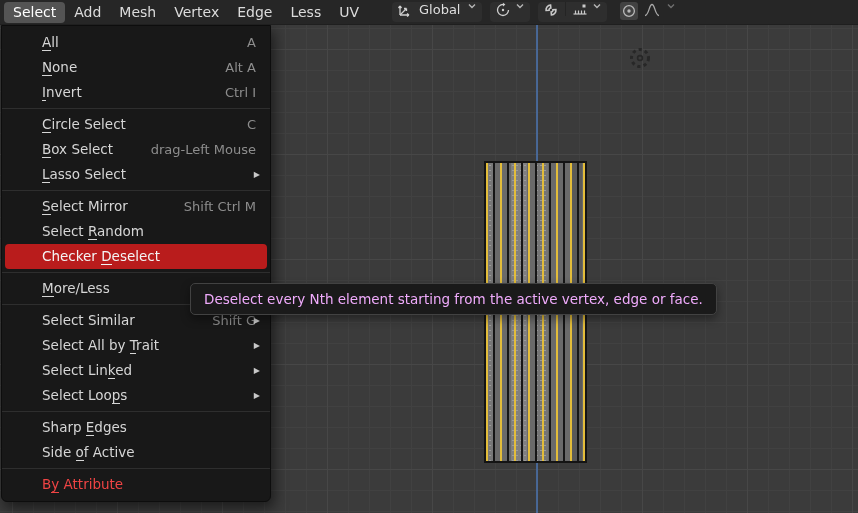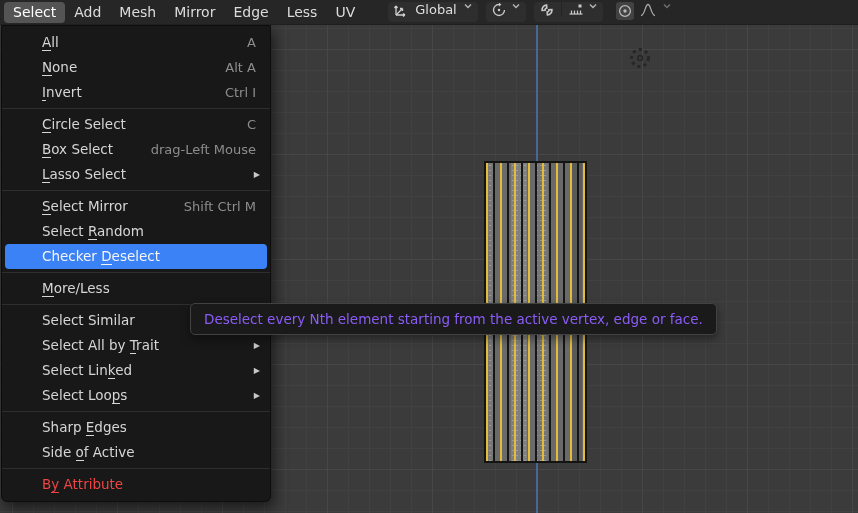--- a/index.html
+++ b/index.html
@@ -43,31 +43,31 @@
   .menu { position:absolute; left:1px; top:25px; width:270px; background:#181818;
           border:1px solid #0d0d0d; border-radius:0 0 6px 6px; padding:4px 0;
           box-shadow:3px 6px 14px rgba(0,0,0,.55); z-index:40; }
   .mitem { position:relative; height:25px; line-height:25px; margin:0 3px;
            padding:0 11px 0 37px; border-radius:4px; font-size:13.5px;
            color:#d6d6d6; display:flex; align-items:flex-end; cursor:default; }
   .mitem .lab { flex:0 0 auto; }
   .mitem .sc { flex:1 1 auto; text-align:right; color:#8d8d8d; font-size:13px; }
   .mitem .arr { position:absolute; right:7px; top:0; line-height:25px;
                 font-size:8px; color:#c8c8c8; }
-  .mitem.hl { background:#3b82f6; color:#f4f4f4; }
+  .mitem.hl { background:#b91c1c; color:#f4f4f4; }
   .mitem.dis { color:#ef4444; }
   .acc { border-bottom:1px solid currentColor; padding-bottom:0px; }
   .sep { height:1px; margin:3px 0; background:#2e2e2e; }
 
   
   .tooltip { position:absolute; left:190px; top:283px; height:32px; z-index:50;
              background:#1a1a1a; border:1px solid #424242; border-radius:5px;
              display:flex; align-items:center; padding:0 13px;
-             color:#8b5cf6; font-size:13.5px; white-space:nowrap;
-             box-shadow:0 4px 10px rgba(0,0,0,.4);margin-top:20px; }
+             color:#f0abfc; font-size:13.5px; white-space:nowrap;
+             box-shadow:0 4px 10px rgba(0,0,0,.4); }
   svg { display:block; }
 </style>
 </head>
 <body>
 
 <div class="viewport">
   <div class="z-axis" style="left: 536px; background: rgb(74, 111, 165);"></div>
   <div class="mesh" style="left: 484px; top: 136px; width: 103px; height: 302px; background: rgb(106, 106, 106);">
       <div class="face" style="left: 2px; width: 5px; background: radial-gradient(circle, rgb(155, 155, 155) 0.8px, transparent 1px) 0% 0% / 4px 5px rgb(120, 120, 120);"></div>
       <div class="face" style="left: 25px; width: 16px; background: radial-gradient(circle, rgb(155, 155, 155) 0.8px, transparent 1px) 0% 0% / 4px 5px rgb(128, 128, 128);"></div>
@@ -93,21 +93,21 @@
     <circle cx="14" cy="14" r="8.5" fill="none" stroke="#272727" stroke-width="3" stroke-dasharray="3.2 3.2"></circle>
     <circle cx="14" cy="14" r="2.4" fill="none" stroke="#272727" stroke-width="1.6"></circle>
   </svg>
 </div>
 
 <div class="header">
   <div class="menubar">
       <div class="hmenu active">Select</div>
       <div class="hmenu">Add</div>
       <div class="hmenu">Mesh</div>
-      <div class="hmenu">Mirror</div>
+      <div class="hmenu">Vertex</div>
       <div class="hmenu">Edge</div>
       <div class="hmenu">Less</div>
       <div class="hmenu">UV</div>
     </div>
 
   <div class="widgets">
     <div class="wgroup">
       <svg class="icon16" viewBox="0 0 16 16" fill="none" stroke="#cfcfcf" stroke-width="1.3">
         <path d="M3 13 L3 4 M3 4 L1.5 6 M3 4 L4.5 6"></path>
         <path d="M3 13 L12 13 M12 13 L10 11.5 M12 13 L10 14.5"></path>

